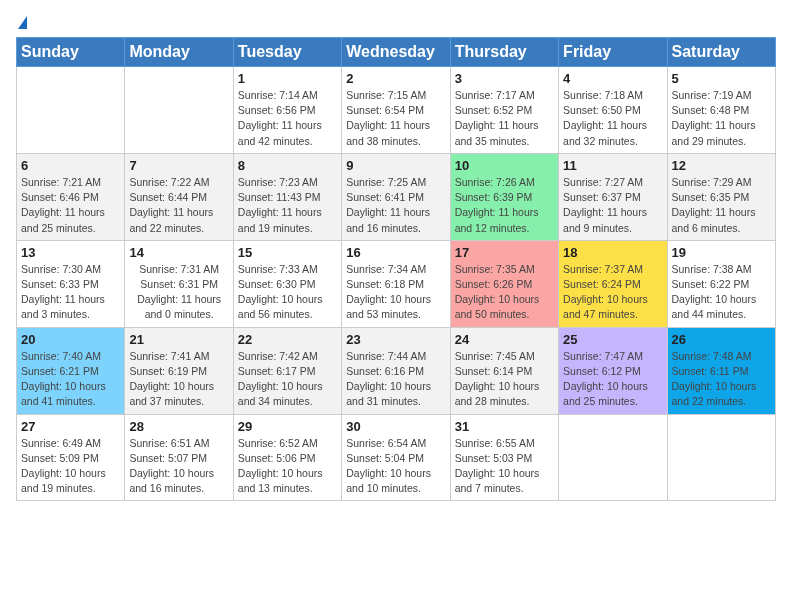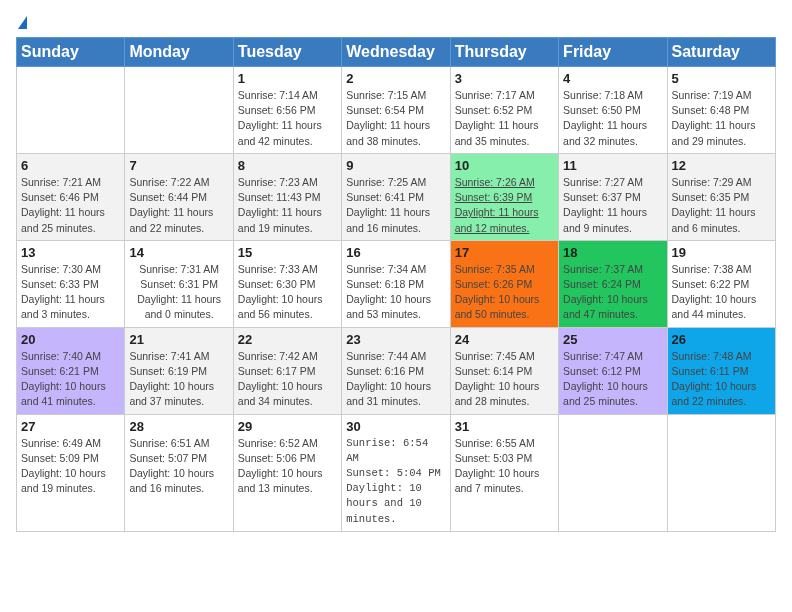--- a/index.html
+++ b/index.html
@@ -161,21 +161,21 @@
 Daylight: 11 hours and 19 minutes.</div>
         </td>
         <td style="background: rgb(242, 242, 242);">
           <span class="day-number">9</span>
           <div class="day-info" style="white-space: pre-line;">Sunrise: 7:25 AM
 Sunset: 6:41 PM
 Daylight: 11 hours and 16 minutes.</div>
         </td>
         <td style="background: #86efac;">
           <span class="day-number">10</span>
-          <div class="day-info" style="white-space: pre-line; text-decoration: underline;">Sunrise: 7:26 AM
+          <div class="day-info" style="white-space: pre-line;">Sunrise: 7:26 AM
 Sunset: 6:39 PM
 Daylight: 11 hours and 12 minutes.</div>
         </td>
         <td style="background: rgb(242, 242, 242);">
           <span class="day-number">11</span>
           <div class="day-info" style="white-space: pre-line;">Sunrise: 7:27 AM
 Sunset: 6:37 PM
 Daylight: 11 hours and 9 minutes.</div>
         </td>
         <td style="background: rgb(242, 242, 242);">
@@ -203,41 +203,41 @@
           <div class="day-info" style="white-space: pre-line;">Sunrise: 7:33 AM
 Sunset: 6:30 PM
 Daylight: 10 hours and 56 minutes.</div>
         </td>
         <td style="background: rgb(255, 255, 255);">
           <span class="day-number">16</span>
           <div class="day-info" style="white-space: pre-line;">Sunrise: 7:34 AM
 Sunset: 6:18 PM
 Daylight: 10 hours and 53 minutes.</div>
         </td>
-        <td style="background: #f97316;">
+        <td style="background: #fca5a5;">
           <span class="day-number">17</span>
           <div class="day-info" style="white-space: pre-line;">Sunrise: 7:35 AM
 Sunset: 6:26 PM
 Daylight: 10 hours and 50 minutes.</div>
         </td>
-        <td style="background: #22c55e;">
+        <td style="background: #fde047;">
           <span class="day-number">18</span>
           <div class="day-info" style="white-space: pre-line;">Sunrise: 7:37 AM
 Sunset: 6:24 PM
 Daylight: 10 hours and 47 minutes.</div>
         </td>
         <td style="background: rgb(255, 255, 255);">
           <span class="day-number">19</span>
           <div class="day-info" style="white-space: pre-line;">Sunrise: 7:38 AM
 Sunset: 6:22 PM
 Daylight: 10 hours and 44 minutes.</div>
         </td>
       </tr>
       <tr>
-        <td style="background: #c4b5fd;">
+        <td style="background: #7dd3fc;">
           <span class="day-number">20</span>
           <div class="day-info" style="white-space: pre-line;">Sunrise: 7:40 AM
 Sunset: 6:21 PM
 Daylight: 10 hours and 41 minutes.</div>
         </td>
         <td style="background: rgb(242, 242, 242);">
           <span class="day-number">21</span>
           <div class="day-info" style="white-space: pre-line;">Sunrise: 7:41 AM
 Sunset: 6:19 PM
 Daylight: 10 hours and 37 minutes.</div>
@@ -287,21 +287,21 @@
 Daylight: 10 hours and 16 minutes.</div>
         </td>
         <td style="background: rgb(255, 255, 255);">
           <span class="day-number">29</span>
           <div class="day-info" style="white-space: pre-line;">Sunrise: 6:52 AM
 Sunset: 5:06 PM
 Daylight: 10 hours and 13 minutes.</div>
         </td>
         <td style="background: rgb(255, 255, 255);">
           <span class="day-number">30</span>
-          <div class="day-info" style="white-space: pre-line; font-family: Liberation Mono, monospace;">Sunrise: 6:54 AM
+          <div class="day-info" style="white-space: pre-line;">Sunrise: 6:54 AM
 Sunset: 5:04 PM
 Daylight: 10 hours and 10 minutes.</div>
         </td>
         <td style="background: rgb(255, 255, 255);">
           <span class="day-number">31</span>
           <div class="day-info" style="white-space: pre-line;">Sunrise: 6:55 AM
 Sunset: 5:03 PM
 Daylight: 10 hours and 7 minutes.</div>
         </td>
         <td class="empty-cell"></td>

